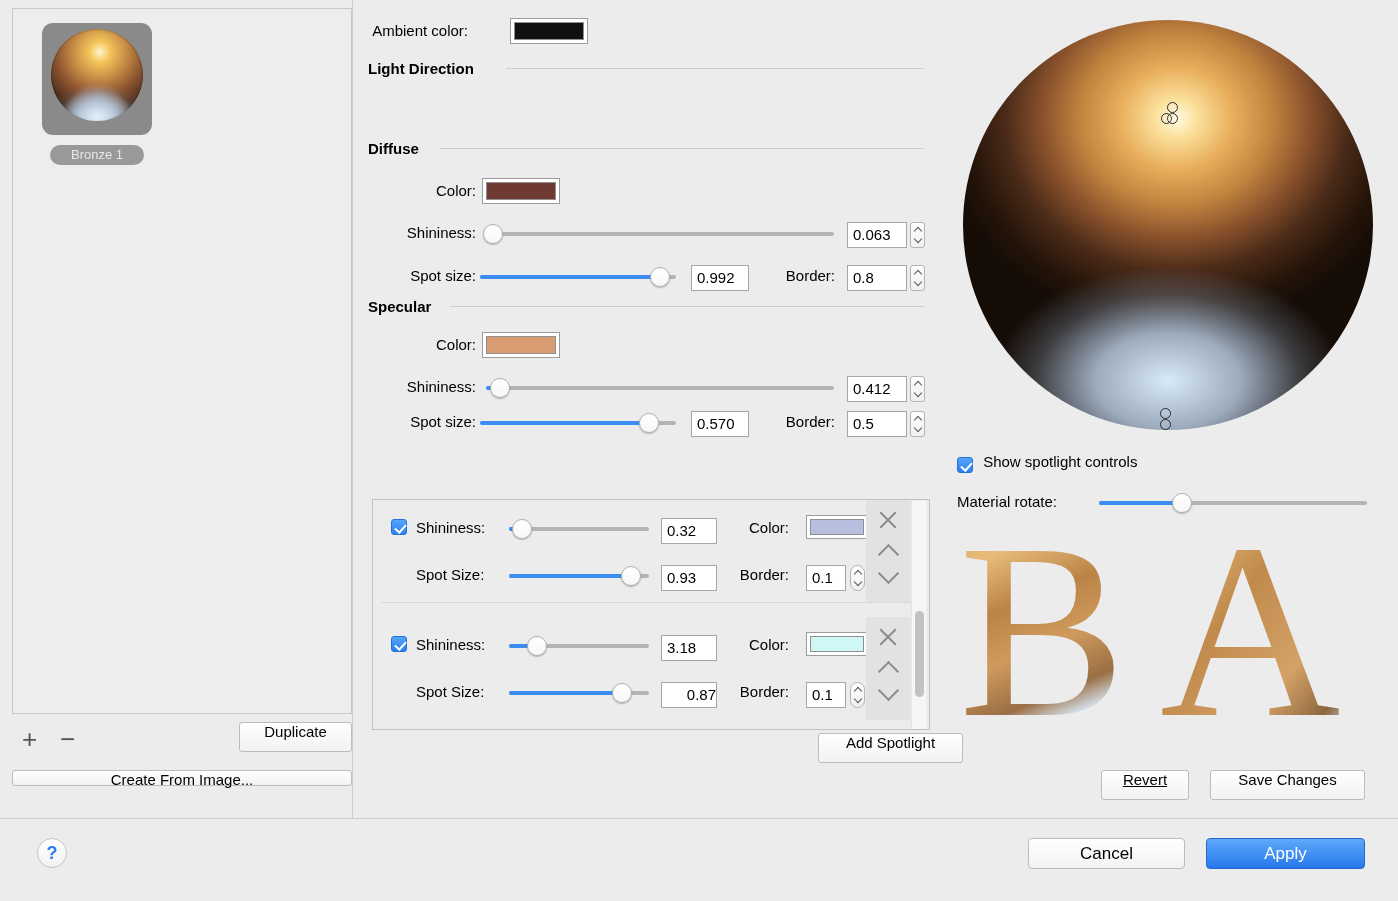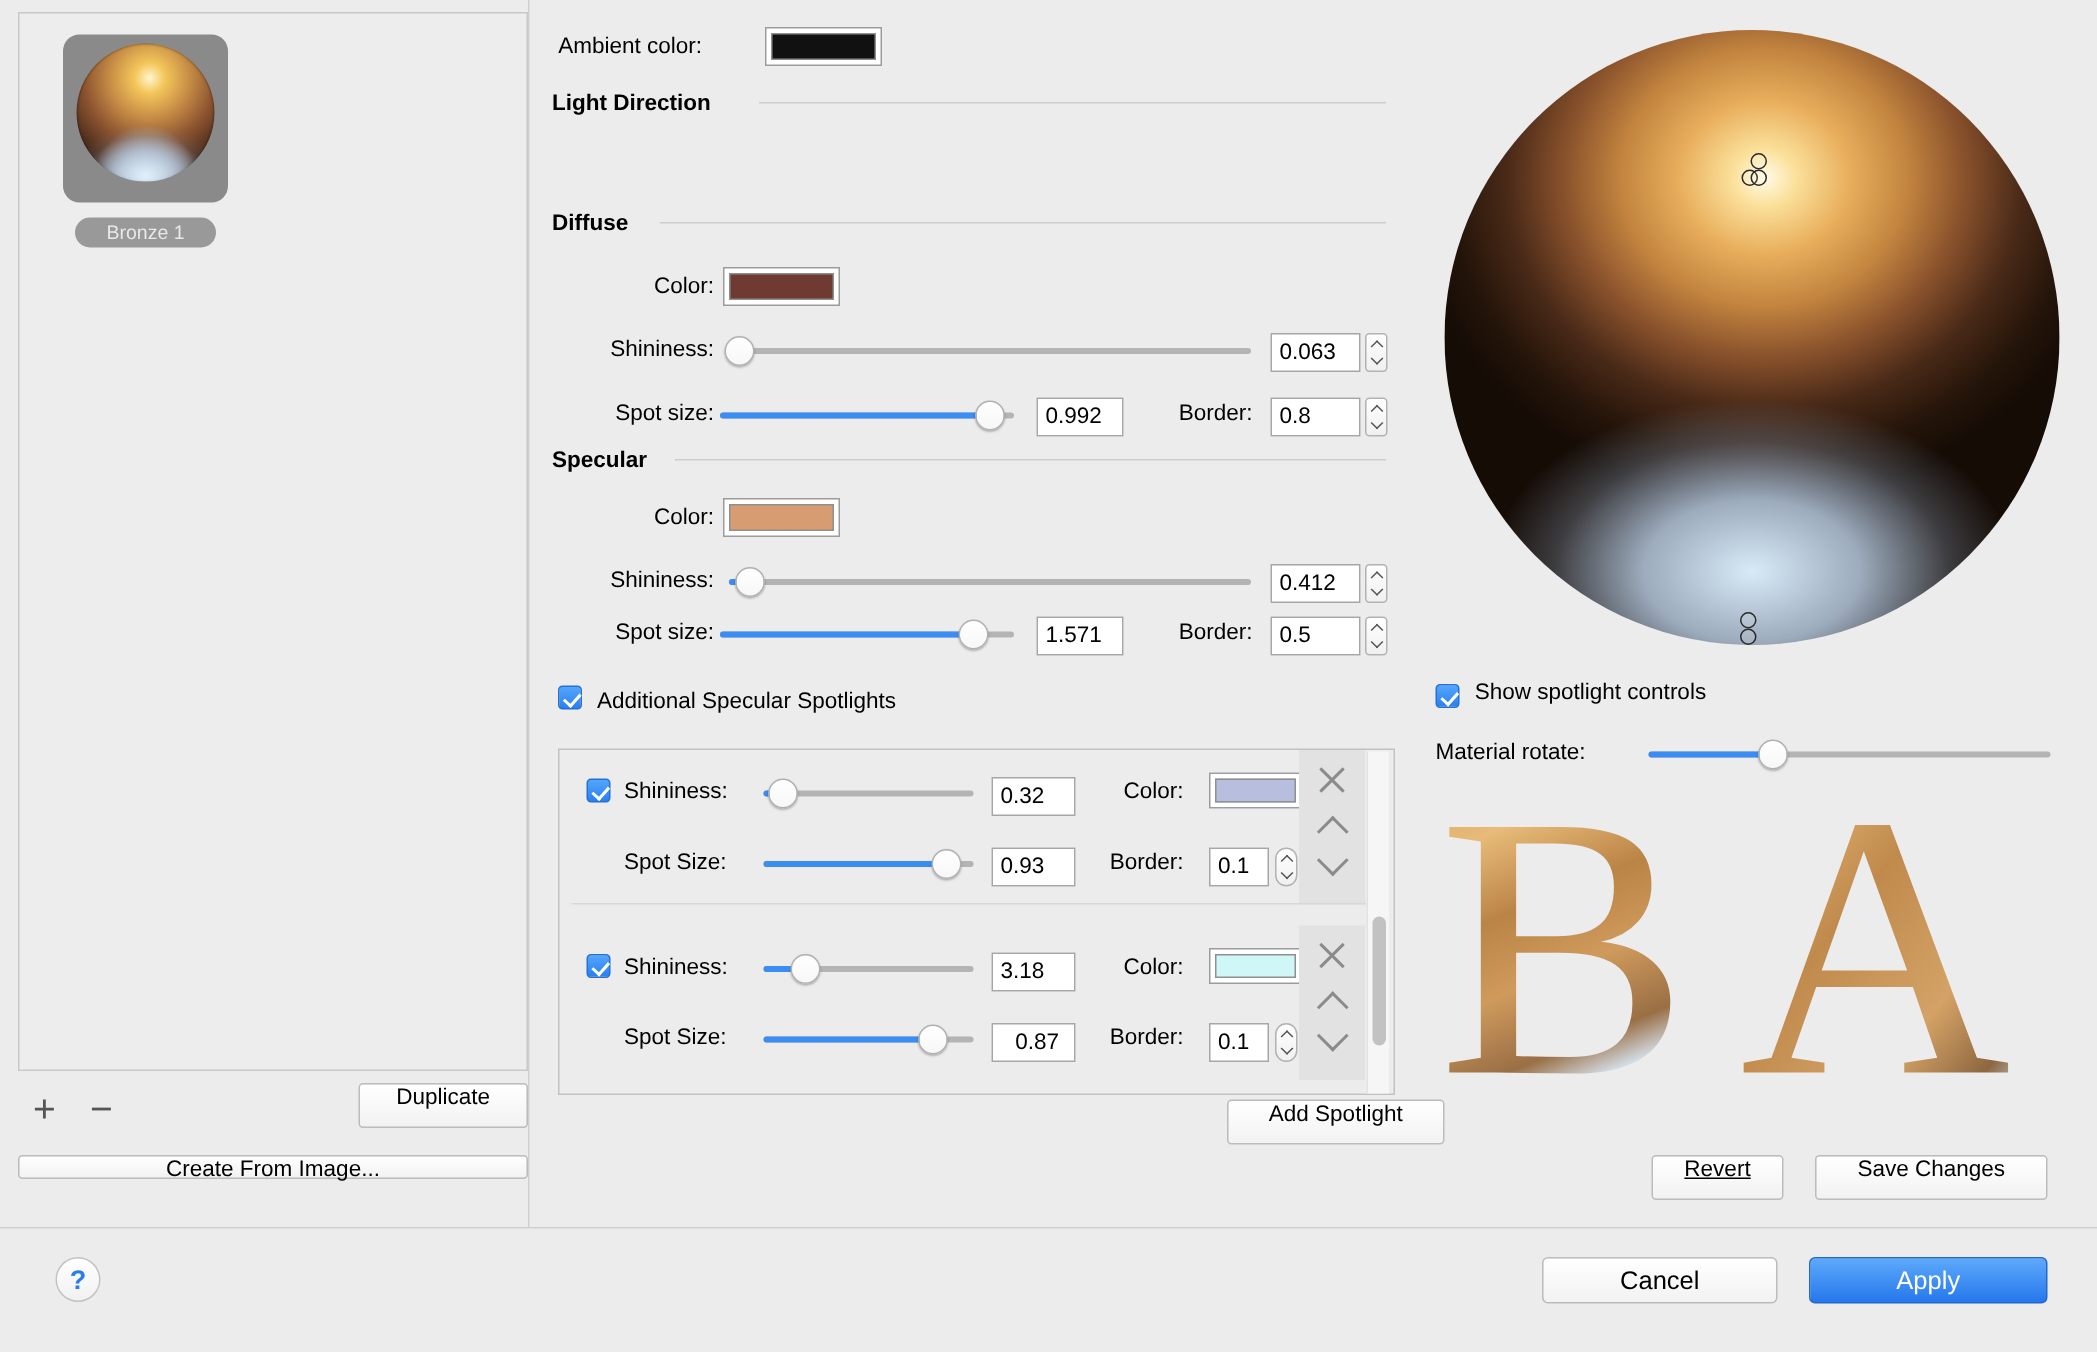--- a/index.html
+++ b/index.html
@@ -357,30 +357,26 @@
     <div class="stepper" style="left:542px; top:3px;"></div>
   </div>
 
   <div class="row" style="left:0; top:396px; width:560px;">
     <span class="lbl" style="position:absolute; left:0; top:5px; width:108px;">Spot size:</span>
     <div class="slider" style="left:112px; top:5px; width:196px;">
       <div class="track"></div>
       <div class="fill" style="width:86%;"></div>
       <div class="knob" style="left:86%;"></div>
     </div>
-    <div class="numfield" style="left:323px; top:3px; width:58px;">1.571</div>
+    <div class="numfield" style="left:323px; top:3px; width:58px;">0.570</div>
     <div class="lbl" style="position:absolute; left:395px; top:5px; width:72px;">Border:</div>
     <div class="numfield" style="left:479px; top:3px; width:60px;">0.5</div>
     <div class="stepper" style="left:542px; top:3px;"></div>
   </div>
 
-  <div class="row" style="left:4px; top:444px; width:560px;">
-    <span class="cb"></span>
-    <span style="position:absolute; left:26px; top:3px; font-size:15px;">Additional Specular Spotlights</span>
-  </div>
 
   <div id="spot-list">
 
     <div class="spot-row" style="top:0;">
       <span class="cb" style="position:absolute; left:18px; top:19px;"></span>
       <span class="lbl" style="position:absolute; left:43px; top:19px; width:86px; text-align:left;">Shininess:</span>
       <div class="slider" style="left:136px; top:19px; width:140px;">
         <div class="track"></div>
         <div class="fill" style="width:5%;"></div>
         <div class="knob" style="left:9%;"></div>
@@ -423,21 +419,21 @@
       <span class="colorwell" id="spot2-color-well" style="position:absolute; left:433px; top:15px; width:62px; height:24px;">
           <i style="background: rgb(207, 247, 247);"></i>
         </span>
 
       <span class="lbl" style="position:absolute; left:43px; top:66px; width:86px; text-align:left;">Spot Size:</span>
       <div class="slider" style="left:136px; top:66px; width:140px;">
         <div class="track"></div>
         <div class="fill" style="width:81%;"></div>
         <div class="knob" style="left:81%;"></div>
       </div>
-      <div class="numfield" style="left:288px; top:65px; width:56px; text-align:center;">0.87</div>
+      <div class="numfield" style="left:288px; top:65px; width:56px; text-align:right;">0.87</div>
       <span class="lbl" style="position:absolute; left:358px; top:66px; width:58px;">Border:</span>
       <div class="numfield" style="left:433px; top:65px; width:40px;">0.1</div>
       <div class="stepper" style="left:477px; top:65px; border-radius:8px;"></div>
 
       <div class="spot-ctrls">
         <div class="ico-btn ico-x" style="top:8px;"></div>
         <div class="ico-btn ico-up" style="top:38px;"></div>
         <div class="ico-btn ico-dn" style="top:64px;"></div>
       </div>
     </div>

